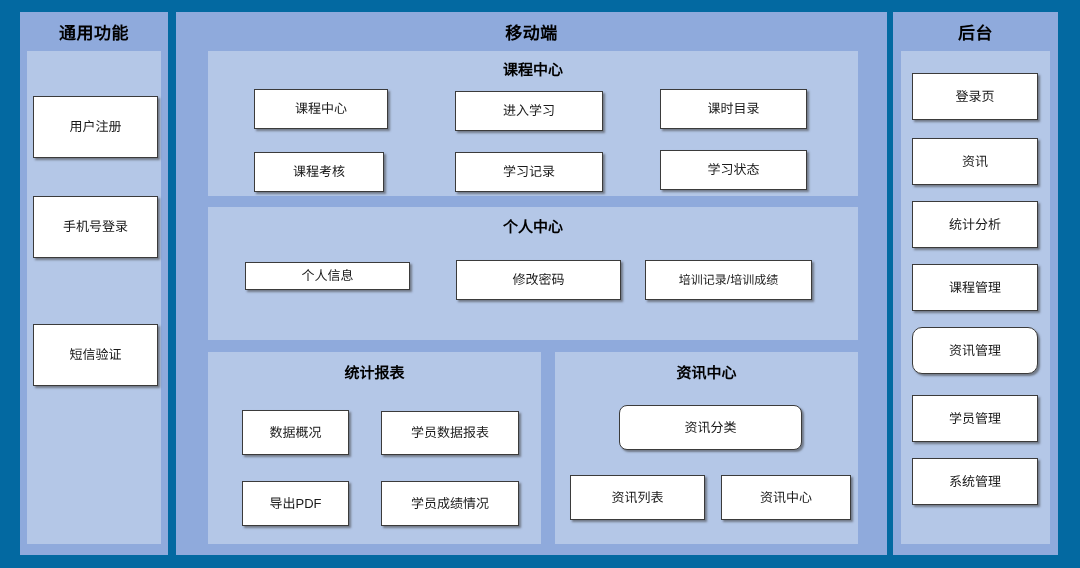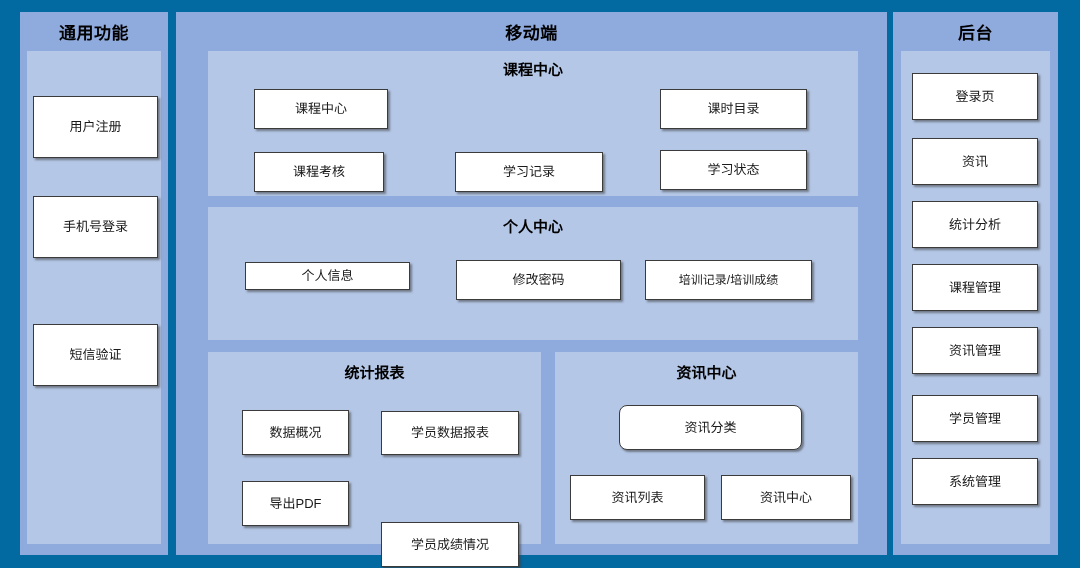--- a/index.html
+++ b/index.html
@@ -97,53 +97,54 @@
   <div class="node" style="left:33px; top:324px; width:125px; height:62px;">短信验证</div>
 
   <div class="column" style="left:176px; top:12px; width:711px; height:543px;">
     <div class="column-title" style="top:12px;">移动端</div>
   </div>
 
   <div class="group" style="left:208px; top:51px; width:650px; height:145px;">
     <div class="group-title" style="top:10px;">课程中心</div>
   </div>
   <div class="node" style="left:254px; top:89px; width:134px; height:40px;">课程中心</div>
+  <div class="node" style="left:455px; top:91px; width:148px; height:40px;">进入学习</div>
   <div class="node" style="left:660px; top:89px; width:147px; height:40px;">课时目录</div>
   <div class="node" style="left:254px; top:152px; width:130px; height:40px;font-family:Liberation Serif, serif;">课程考核</div>
   <div class="node" style="left:455px; top:152px; width:148px; height:40px;">学习记录</div>
   <div class="node" style="left:660px; top:150px; width:147px; height:40px;">学习状态</div>
 
   <div class="group" style="left:208px; top:207px; width:650px; height:133px;">
     <div class="group-title" style="top:11px;">个人中心</div>
   </div>
   <div class="node" style="left:245px; top:262px; width:165px; height:28px;">个人信息</div>
   <div class="node" style="left:456px; top:260px; width:165px; height:40px;">修改密码</div>
   <div class="node small-text" style="left:645px; top:260px; width:167px; height:40px;">培训记录/培训成绩</div>
 
   <div class="group" style="left:208px; top:352px; width:333px; height:192px;">
     <div class="group-title" style="top:12px;">统计报表</div>
   </div>
   <div class="node" style="left:242px; top:410px; width:107px; height:45px;text-align:right;">数据概况</div>
   <div class="node" style="left:381px; top:411px; width:138px; height:44px;">学员数据报表</div>
   <div class="node" style="left:242px; top:481px; width:107px; height:45px;">导出PDF</div>
-  <div class="node" style="left:381px; top:481px; width:138px; height:45px;margin-top:41px;">学员成绩情况</div>
+  <div class="node" style="left:381px; top:481px; width:138px; height:45px;">学员成绩情况</div>
 
   <div class="group" style="left:555px; top:352px; width:303px; height:192px;">
     <div class="group-title" style="top:12px;">资讯中心</div>
   </div>
   <div class="node" style="left:619px; top:405px; width:183px; height:45px;border-radius:8px;">资讯分类</div>
   <div class="node" style="left:570px; top:475px; width:135px; height:45px;">资讯列表</div>
   <div class="node" style="left:721px; top:475px; width:130px; height:45px;">资讯中心</div>
 
   <div class="column" style="left:893px; top:12px; width:165px; height:543px;">
     <div class="column-title" style="top:12px;">后台</div>
   </div>
   <div class="group" style="left:901px; top:51px; width:149px; height:493px;"></div>
 
   <div class="node" style="left:912px; top:73px; width:126px; height:47px;">登录页</div>
   <div class="node" style="left:912px; top:138px; width:126px; height:47px;">资讯</div>
   <div class="node" style="left:912px; top:201px; width:126px; height:47px;">统计分析</div>
   <div class="node" style="left:912px; top:264px; width:126px; height:47px;">课程管理</div>
-  <div class="node" style="left:912px; top:327px; width:126px; height:47px;">资讯管理</div>
+  <div class="node" style="left:912px; top:327px; width:126px; height:47px;border-radius:10px;">资讯管理</div>
   <div class="node" style="left:912px; top:395px; width:126px; height:47px;">学员管理</div>
   <div class="node" style="left:912px; top:458px; width:126px; height:47px;">系统管理</div>
 
 </div>
 
 </body></html>

